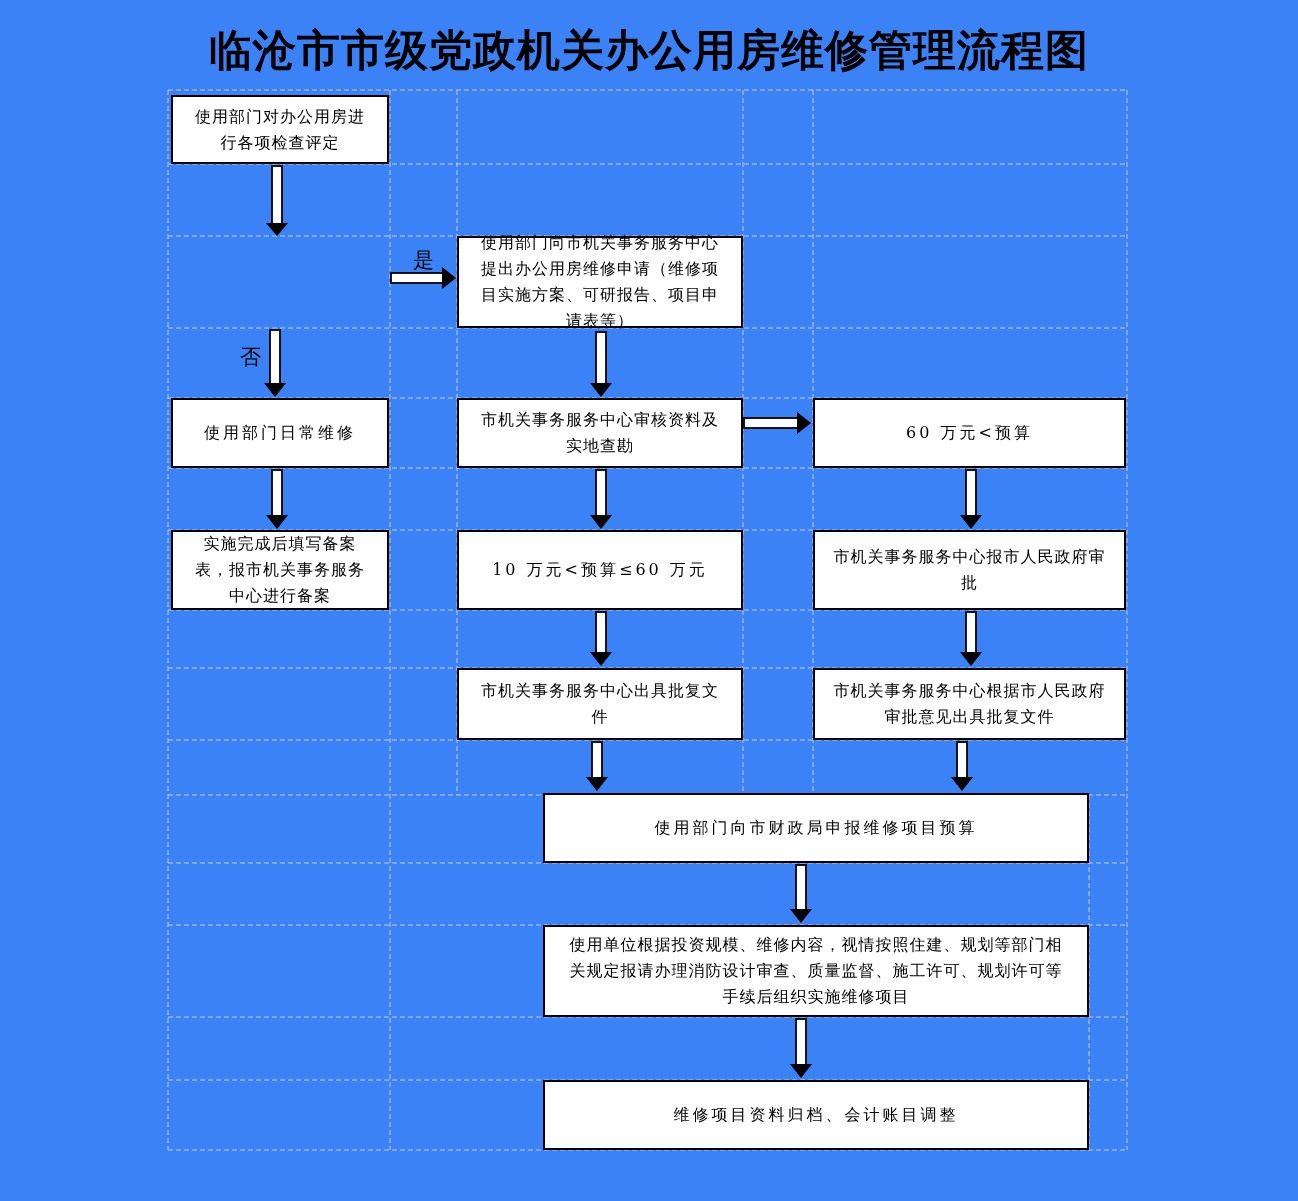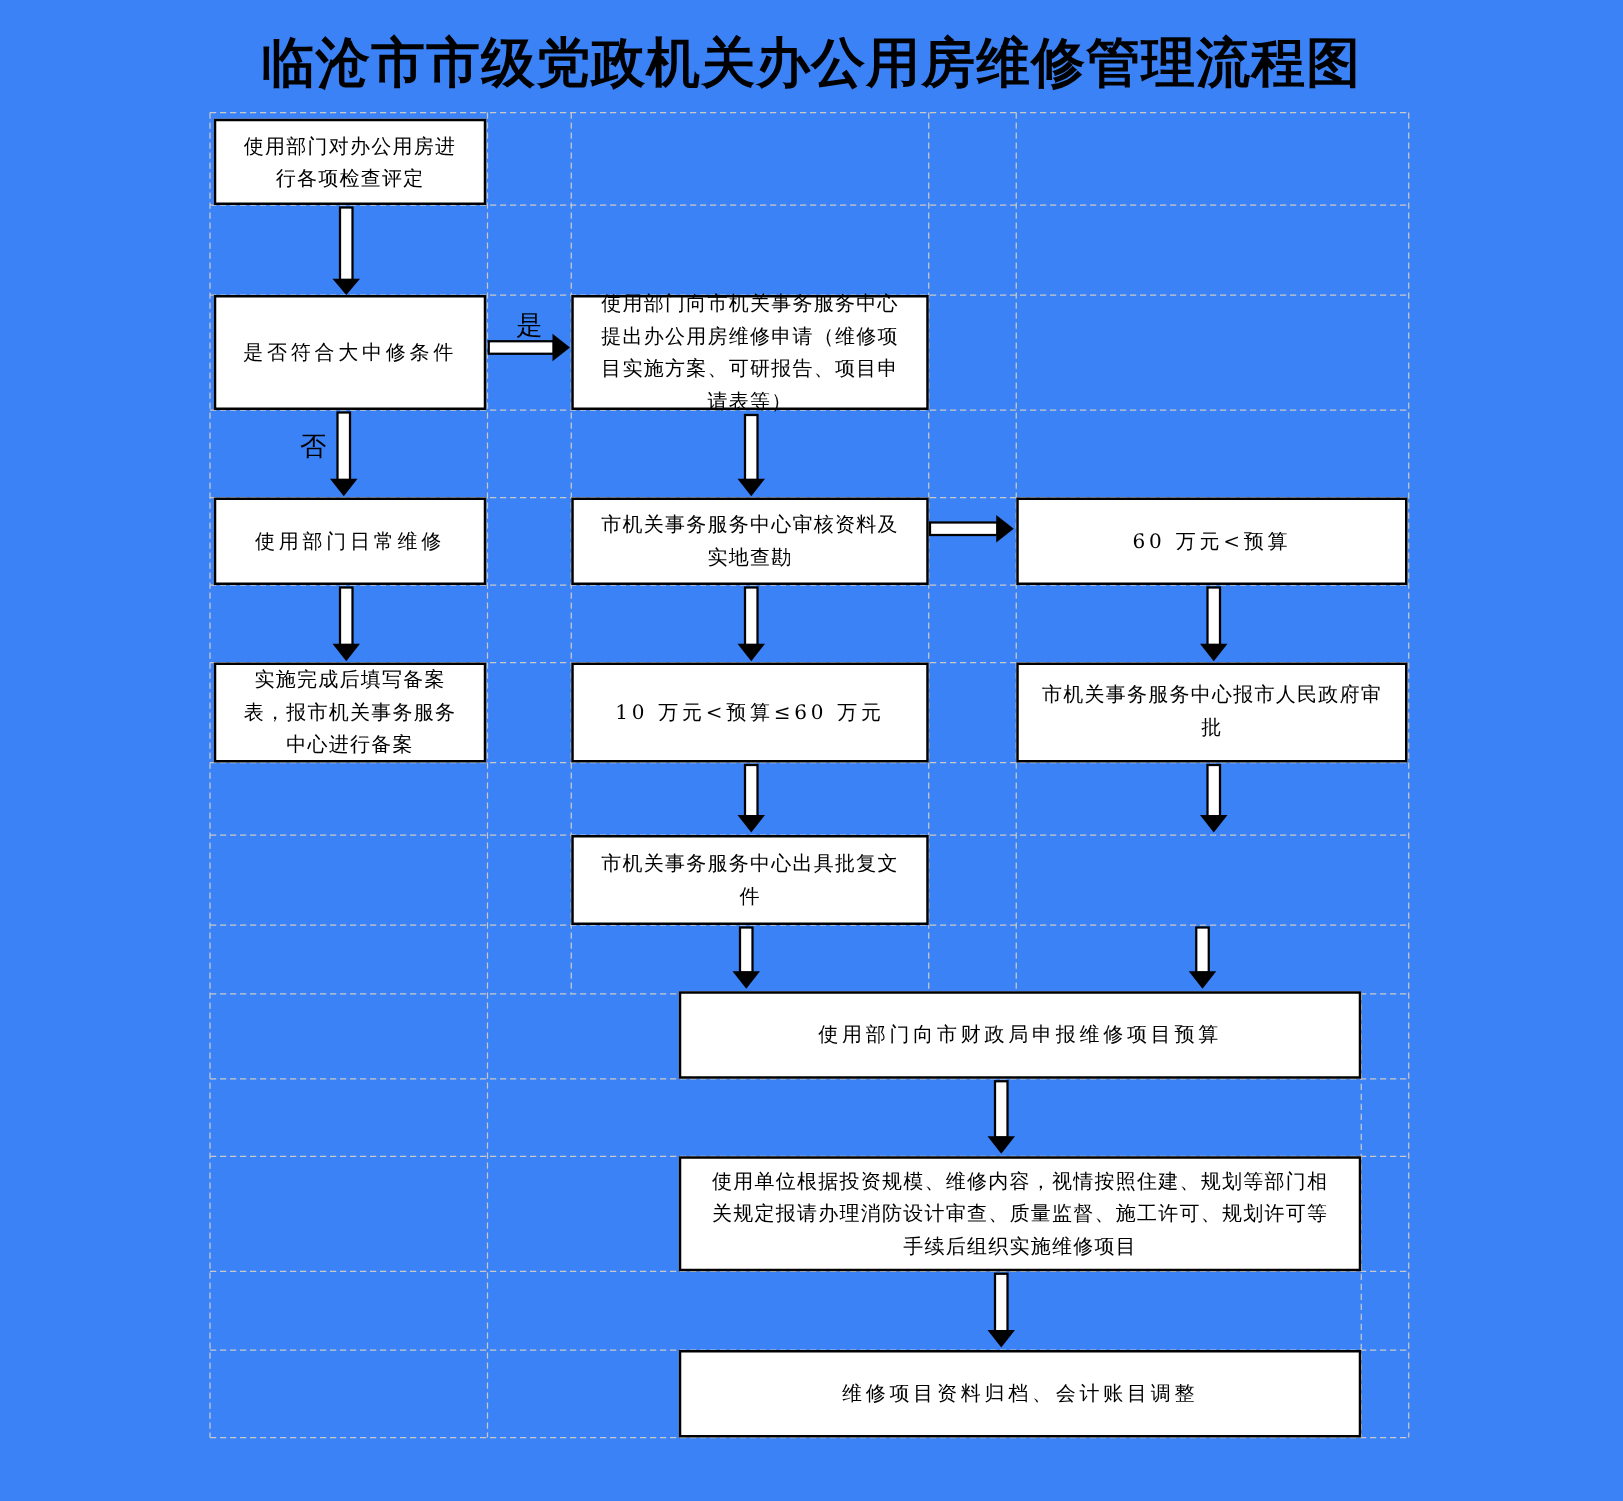--- a/index.html
+++ b/index.html
@@ -49,29 +49,29 @@
     <line class="gridline" x1="457" y1="90" x2="457" y2="795"></line>
     <line class="gridline" x1="743" y1="90" x2="743" y2="795"></line>
     <line class="gridline" x1="813" y1="90" x2="813" y2="795"></line>
     <line class="gridline" x1="1089" y1="795" x2="1089" y2="1150"></line>
     <line class="gridline" x1="1127" y1="90" x2="1127" y2="1150"></line>
   </svg>
 
   <div class="title">临沧市市级党政机关办公用房维修管理流程图</div>
 
   <div class="node" style="left:171px;top:95px;width:218px;height:69px;">使用部门对办公用房进行各项检查评定</div>
-  <div class="node wide" style="left:171px;top:236px;width:218px;height:92px;">是否符合大中修条件</div>
   <div class="node" style="left:457px;top:236px;width:286px;height:92px;">使用部门向市机关事务服务中心提出办公用房维修申请（维修项目实施方案、可研报告、项目申请表等）</div>
   <div class="node wide" style="left:171px;top:398px;width:218px;height:70px;">使用部门日常维修</div>
   <div class="node" style="left:171px;top:530px;width:218px;height:80px;">实施完成后填写备案表，报市机关事务服务中心进行备案</div>
   <div class="node" style="left:457px;top:398px;width:286px;height:70px;">市机关事务服务中心审核资料及实地查勘</div>
   <div class="node wide" style="left:813px;top:398px;width:313px;height:70px;">60 万元&lt;预算</div>
   <div class="node wide" style="left:457px;top:530px;width:286px;height:80px;">10 万元&lt;预算≤60 万元</div>
   <div class="node" style="left:457px;top:668px;width:286px;height:72px;">市机关事务服务中心出具批复文件</div>
   <div class="node" style="left:813px;top:530px;width:313px;height:80px;font-family:Liberation Serif, serif;">市机关事务服务中心报市人民政府审批</div>
+  <div class="node" style="left:813px;top:668px;width:313px;height:72px;">市机关事务服务中心根据市人民政府审批意见出具批复文件</div>
   <div class="node wide" style="left:543px;top:793px;width:546px;height:70px;">使用部门向市财政局申报维修项目预算</div>
   <div class="node pad" style="left:543px;top:925px;width:546px;height:92px;">使用单位根据投资规模、维修内容，视情按照住建、规划等部门相关规定报请办理消防设计审查、质量监督、施工许可、规划许可等手续后组织实施维修项目</div>
   <div class="node wide" style="left:543px;top:1080px;width:546px;height:70px;">维修项目资料归档、会计账目调整</div>
 
   <div class="branch-label" style="left:413px;top:246px;">是</div>
   <div class="branch-label" style="left:240px;top:343px;">否</div>
 
   <svg id="arrow-svg" class="layer" width="1298" height="1201" viewBox="0 0 1298 1201">
 
     <g>

